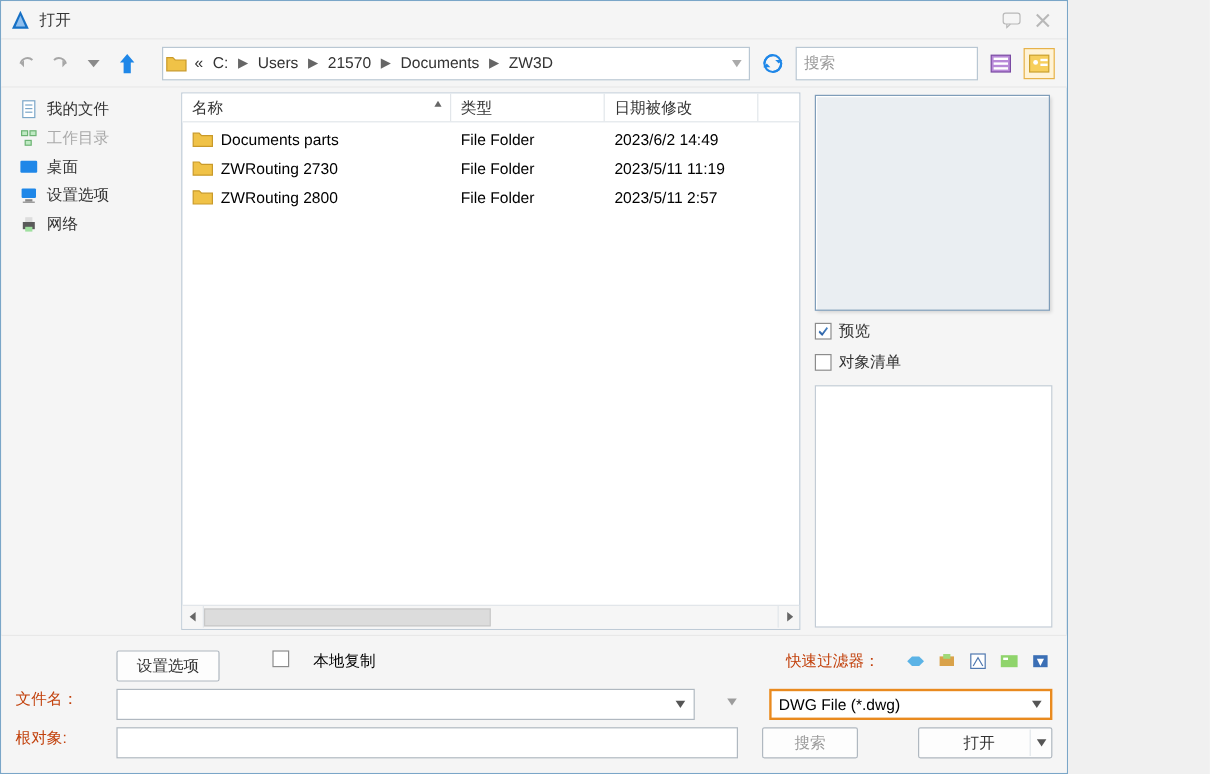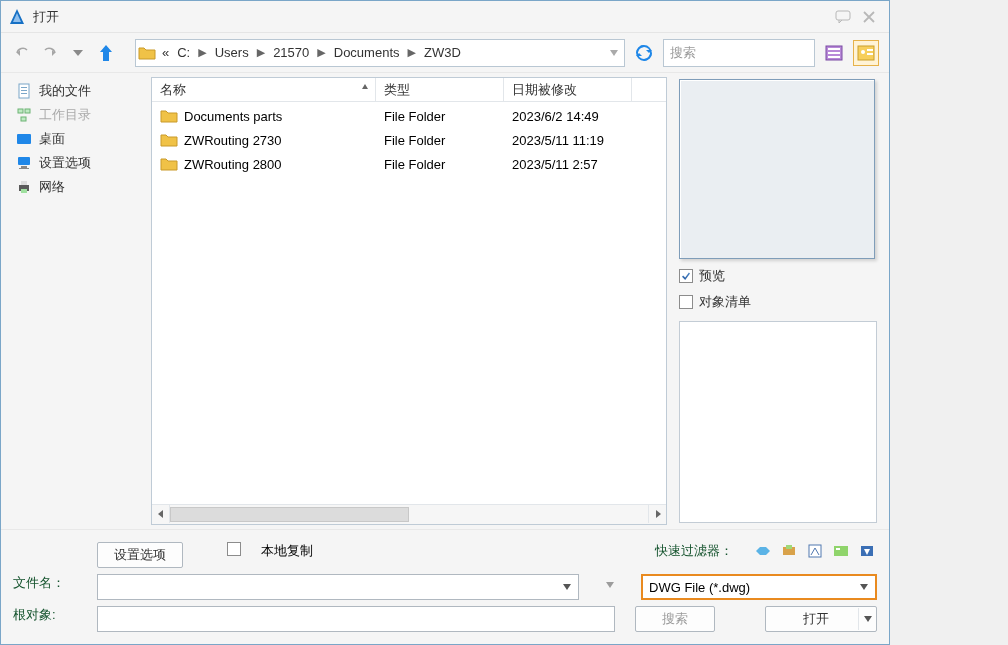--- a/index.html
+++ b/index.html
@@ -76,21 +76,21 @@
   .bottom-area{ padding:6px 12px 12px 12px; background:#f5f5f5; border-top:1px solid #e8e8e8;}
   .row-b{ display:flex; align-items:flex-start; gap:20px; margin-top:6px;}
   .btn{ height:26px; border:1px solid #b0b8c0; background:#fdfdfd; display:flex; align-items:center; justify-content:center; padding:0 14px; color:#333; border-radius:2px;}
   .btn-disabled{ color:#9a9a9a; }
   .combo{
     height:26px; border:1px solid #b0b8c0; background:#fff; display:flex; align-items:center; padding:0 6px; position:relative;
   }
   .combo .arrow{ position:absolute; right:6px; top:50%; transform:translateY(-50%);} 
   .highlight-combo{ border:2px solid #e98a1f !important; }
   .text-input{ height:26px; border:1px solid #b0b8c0; background:#fff; }
-  .label{ color:#14532d;}
+  .label{ color:#c2410c;}
   .small-icons{ display:flex; gap:6px; }
   .small-ic{ width:20px; height:18px; display:flex; align-items:center; justify-content:center;}
   .split-arrow{ width:18px; display:flex; align-items:center; justify-content:center; border-left:1px solid #e2e6ea; margin-left:6px; height:22px;}
   svg{ display:block;}
   .folder-ico{ width:18px; height:14px;}
 </style>
 </head>
 <body>
 
 <div class="dialog">

